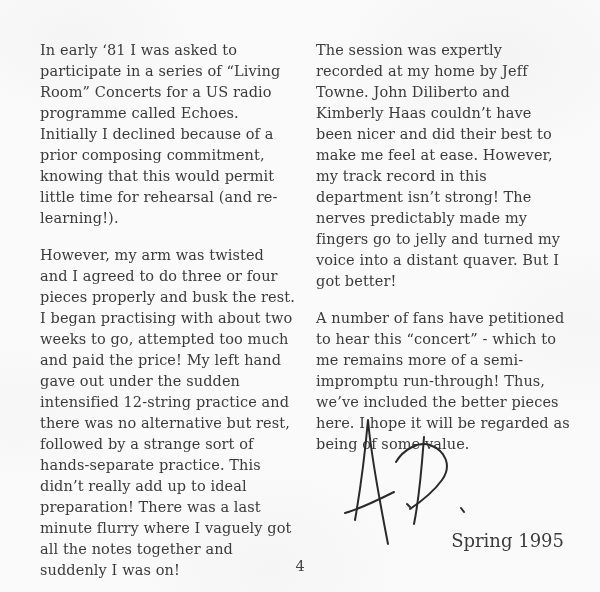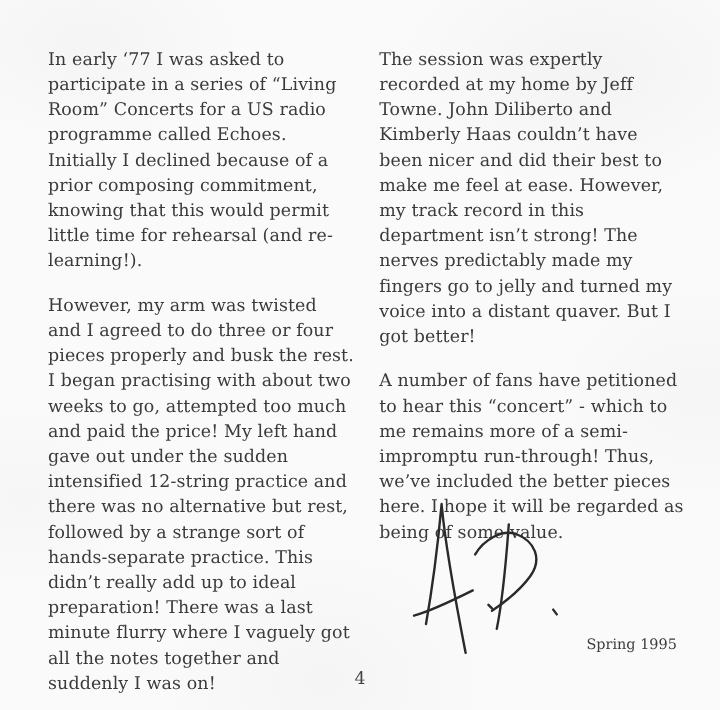--- a/index.html
+++ b/index.html
@@ -50,40 +50,40 @@
   .sig path {
     fill: none;
     stroke: currentColor;
     stroke-width: 2;
     stroke-linecap: round;
     stroke-linejoin: round;
   }
   .date {
     position: absolute;
     right: 36px; top: 530px;
-    font-size: 12px;
+    font-size: 18px;
     color: #3b3b3b;
   }
   .pagenum {
     position: absolute;
     left: 0; right: 0; top: 558px;
     text-align: center;
     font-size: 14.5px;
     color: #444444;
   }
 </style>
 </head>
 <body>
 
 <div class="page" style="background: rgb(250, 250, 250); color: rgb(59, 59, 59);">
   <div class="texture"></div>
 
   <div class="columns">
     <div class="col">
-      <p>In early ‘77 I was asked to participate in a series of “Living Room” Concerts for a US radio programme called Echoes. Initially I declined because of a prior composing commitment, knowing that this would permit little time for rehearsal (and re-learning!).</p>
+      <p>In early ‘81 I was asked to participate in a series of “Living Room” Concerts for a US radio programme called Echoes. Initially I declined because of a prior composing commitment, knowing that this would permit little time for rehearsal (and re-learning!).</p>
       <p>However, my arm was twisted and I agreed to do three or four pieces properly and busk the rest. I began practising with about two weeks to go, attempted too much and paid the price! My left hand gave out under the sudden intensified 12-string practice and there was no alternative but rest, followed by a strange sort of hands-separate practice. This didn’t really add up to ideal preparation! There was a last minute flurry where I vaguely got all the notes together and suddenly I was on!</p>
     </div>
     <div class="col">
       <p>The session was expertly recorded at my home by Jeff Towne. John Diliberto and Kimberly Haas couldn’t have been nicer and did their best to make me feel at ease. However, my track record in this department isn’t strong! The nerves predictably made my fingers go to jelly and turned my voice into a distant quaver. But I got better!</p>
       <p>A number of fans have petitioned to hear this “concert” - which to me remains more of a semi-impromptu run-through! Thus, we’ve included the better pieces here. I hope it will be regarded as being of some value.</p>
     </div>
   </div>
 
   <svg class="sig" viewBox="0 0 150 145" role="img" aria-label="A.P." style="color: rgb(42, 42, 42);">
 

